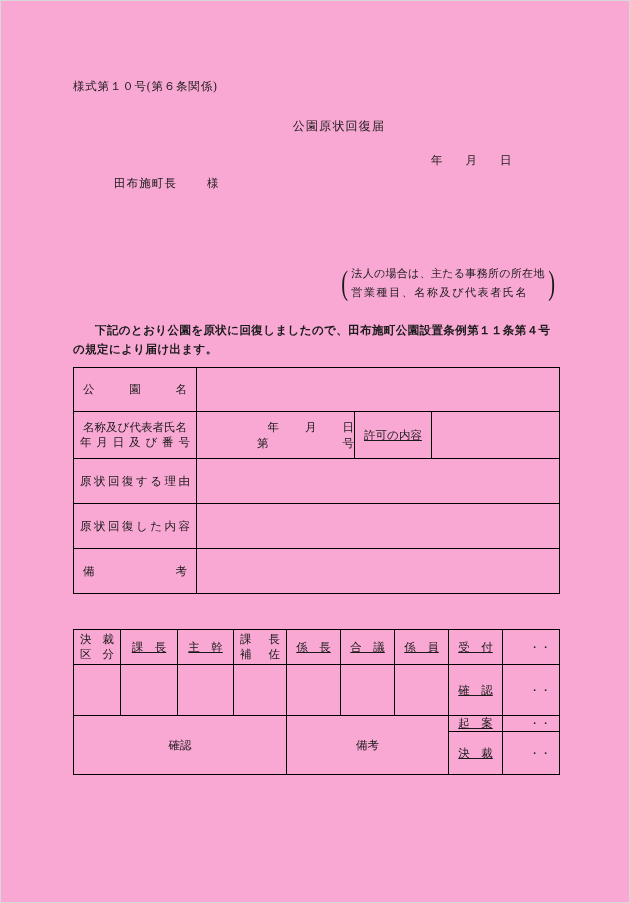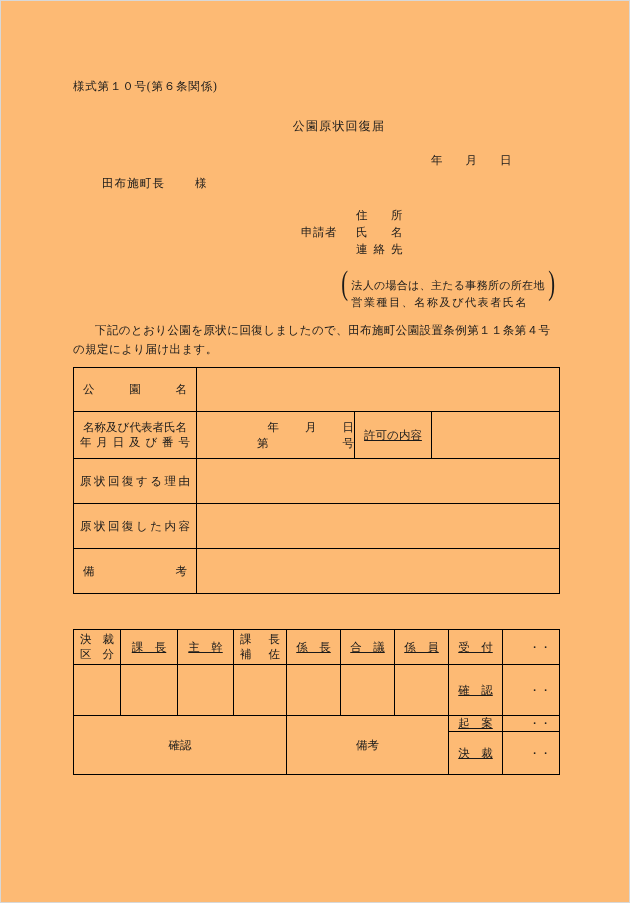--- a/index.html
+++ b/index.html
@@ -4,21 +4,21 @@
 <style>
   html, body {
     margin: 0;
     padding: 0;
     background: #ffffff;
   }
   .page {
     position: relative;
     width: 630px;
     height: 903px;
-    background: #fdba74;
+    background: #f9a8d4;
     border: 1px solid #d8d8d8;
     box-sizing: border-box;
     font-family: "Liberation Serif", "DejaVu Serif", serif;
     color: #1a1a1a;
     overflow: hidden;
   }
 
   
   .form-no {
     position: absolute;
@@ -42,21 +42,21 @@
     position: absolute;
     left: 430px;
     top: 152px;
     font-size: 11.5px;
     letter-spacing: 1px;
     white-space: nowrap;
   }
   .date-line .sp { display: inline-block; width: 22px; }
   .addressee {
     position: absolute;
-    left: 101px;
+    left: 113px;
     top: 175px;
     font-size: 11.5px;
     letter-spacing: 1.1px;
     white-space: nowrap;
   }
   .addressee .gap { display: inline-block; width: 30px; }
 
   
   .applicant {
     position: absolute;
@@ -96,34 +96,34 @@
     font-family: "Liberation Serif", serif;
     transform: scaleX(0.6);
     display: inline-block;
   }
   .note-lines {
     display: flex;
     flex-direction: column;
     justify-content: space-between;
     line-height: 17px;
     padding: 0 1px;
-    margin-top: 12px;
   }
   .note-lines div { white-space: nowrap; letter-spacing: 0.3px; }
   .note-lines div.spaced { letter-spacing: 1.6px; }
 
   
   .body-text {
     position: absolute;
     left: 72px;
     top: 320px;
     width: 488px;
     font-size: 11.5px;
     line-height: 19px;
     letter-spacing: 0.4px;
+    font-weight: bold;
   }
   .body-text .indent { display: inline-block; width: 22px; }
 
   
   table.grid {
     position: absolute;
     border-collapse: collapse;
     table-layout: fixed;
     font-size: 11.5px;
   }
@@ -183,34 +183,20 @@
   <div class="doc-title">公園原状回復届</div>
 
   <div class="date-line">
     <span>年</span><span class="sp"></span><span>月</span><span class="sp"></span><span>日</span>
   </div>
 
   <div class="addressee">
     <span>田布施町長</span><span class="gap"></span><span>様</span>
   </div>
 
-  <div class="applicant">
-    <div class="applicant-row">
-      <span class="applicant-tag"></span>
-      <span class="applicant-field">住　所</span>
-    </div>
-    <div class="applicant-row">
-      <span class="applicant-tag">申請者</span>
-      <span class="applicant-field">氏　名</span>
-    </div>
-    <div class="applicant-row">
-      <span class="applicant-tag"></span>
-      <span class="applicant-field">連絡先</span>
-    </div>
-  </div>
 
   <div class="note-wrap">
     <span class="brk">(</span>
     <div class="note-lines">
       <div>法人の場合は、主たる事務所の所在地</div>
       <div class="spaced">営業種目、名称及び代表者氏名</div>
     </div>
     <span class="brk">)</span>
   </div>
 

